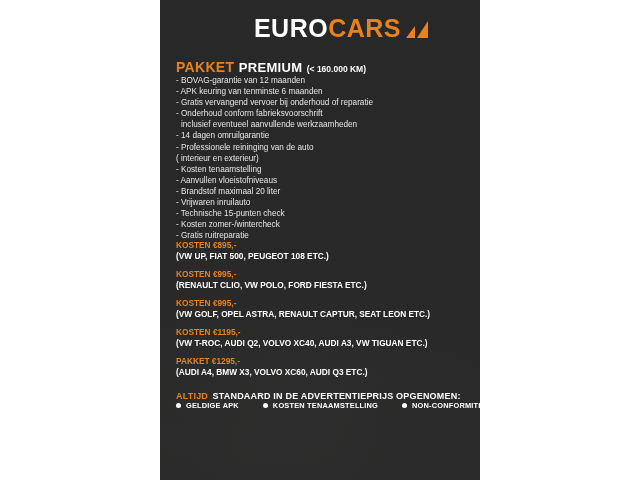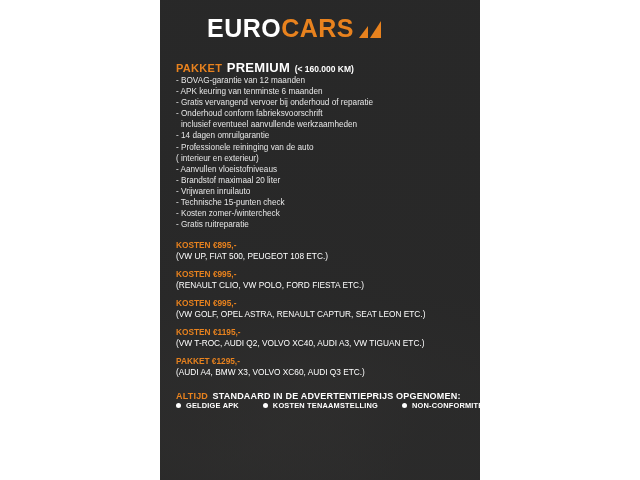--- a/index.html
+++ b/index.html
@@ -48,21 +48,21 @@
     inset: 0;
     padding: 0;
   }
 
   
   .logo {
     position: absolute;
     top: 14px;
     left: 0;
     width: 268px;
-    text-align: center;
+    text-align: right;
     white-space: nowrap;
   }
   .logo-euro {
     font-size: 25px;
     font-weight: bold;
     color: #ffffff;
     letter-spacing: 0.5px;
   }
   .logo-cars {
     font-size: 25px;
@@ -98,21 +98,21 @@
   }
 
   
   .title-row {
     position: absolute;
     top: 58px;
     left: 16px;
     white-space: nowrap;
   }
   .title-accent {
-    font-size: 11px;
+    font-size: 14px;
     font-weight: bold;
     color: #e8821e;
     letter-spacing: 0.3px;
   }
   .title-main {
     font-size: 13px;
     font-weight: bold;
     color: #ffffff;
     letter-spacing: 0.3px;
     text-align: center;
@@ -152,21 +152,21 @@
   }
   .price-amount {
     font-size: 8.3px;
     font-weight: bold;
     color: #e8821e;
     line-height: 11px;
     white-space: nowrap;
   }
   .price-models {
     font-size: 8.3px;
-    font-weight: normal;
+    font-weight: bold;
     color: #ffffff;
     line-height: 11px;
     white-space: nowrap;
   }
 
   
   .footer-title {
     position: absolute;
     top: 385px;
     left: 16px;
@@ -237,20 +237,21 @@
 
       <div class="features">
         <div class="feature">- BOVAG-garantie van 12 maanden</div>
         <div class="feature">- APK keuring van tenminste 6 maanden</div>
         <div class="feature">- Gratis vervangend vervoer bij onderhoud of reparatie</div>
         <div class="feature">- Onderhoud conform fabrieksvoorschrift</div>
         <div class="feature indent">inclusief eventueel aanvullende werkzaamheden</div>
         <div class="feature">- 14 dagen omruilgarantie</div>
         <div class="feature">- Professionele reininging van de auto</div>
         <div class="feature">( interieur en exterieur)</div>
+        <div class="feature">- Kosten tenaamstelling</div>
         <div class="feature">- Aanvullen vloeistofniveaus</div>
         <div class="feature">- Brandstof maximaal 20 liter</div>
         <div class="feature">- Vrijwaren inruilauto</div>
         <div class="feature">- Technische 15-punten check</div>
         <div class="feature">- Kosten zomer-/wintercheck</div>
         <div class="feature">- Gratis ruitreparatie</div>
       </div>
 
       <div class="prices">
         <div class="price-block">

